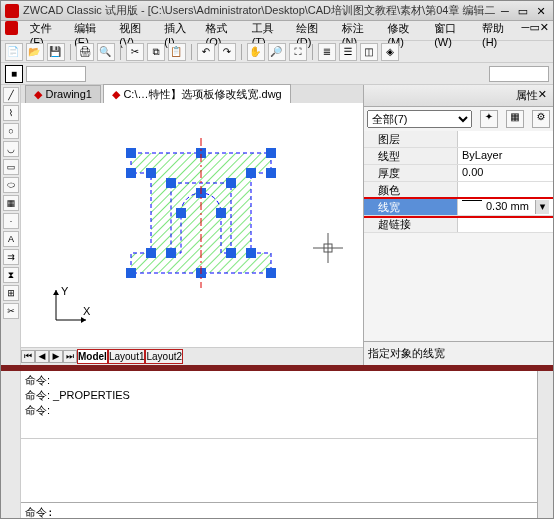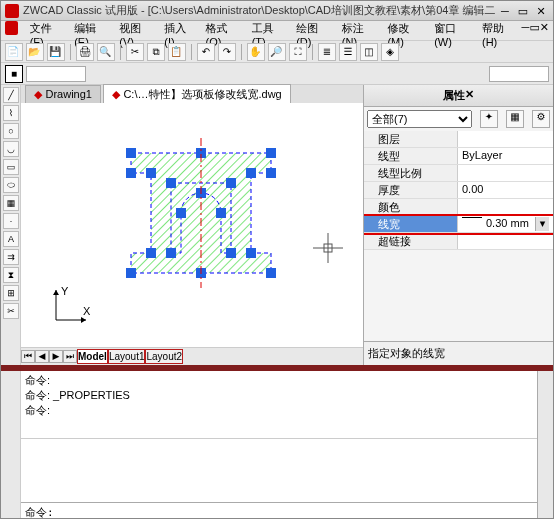--- a/index.html
+++ b/index.html
@@ -25,21 +25,21 @@
 .tab .tabicon{color:#c00;margin-right:3px}
 .canvas{flex:1;position:relative;background:#fff;overflow:hidden}
 .drawing{position:absolute;left:90px;top:30px}
 .ucs{position:absolute;left:30px;bottom:20px;font-size:10px}
 .btabs{height:18px;background:#e8e8e8;display:flex;align-items:center;border-top:1px solid #ccc}
 .btabs .nav{display:flex}
 .btabs .nav span{width:14px;text-align:center;cursor:pointer;border:1px solid #aaa;background:#f0f0f0;font-size:9px}
 .btab{padding:1px 0;border:1px solid #b91c1c;background:#f0f0f0;cursor:pointer;font-size:10px}
 .btab.active{background:#fff;font-weight:bold}
 .props{width:190px;background:#f4f4f4;border-left:1px solid #aaa;display:flex;flex-direction:column}
-.props-title{background:linear-gradient(#eee,#ddd);padding:3px 6px;font-weight:bold;display:flex;justify-content:center;border-bottom:1px solid #aaa}
+.props-title{background:linear-gradient(#eee,#ddd);padding:3px 6px;font-weight:normal;display:flex;justify-content:flex-end;border-bottom:1px solid #aaa}
 .props-sel{display:flex;padding:3px;gap:8px}
 .props-sel select{flex:1;height:18px;font-size:11px}
 .props-sel .pb{width:18px;height:18px;border:1px solid #aaa;background:#f8f8f8;cursor:pointer;text-align:center;font-size:10px}
 .props-grid{flex:1;overflow:auto}
 .pgroup{background:#e0e0e0;padding:2px 4px;font-weight:bold;border-bottom:1px solid #ccc}
 .pgroup::before{content:"⊟ ";font-size:9px}
 .prow{display:flex;border-bottom:1px solid #ddd;height:17px}
 .prow .k{width:94px;padding:1px 4px 1px 14px;background:#f0f0f0;border-right:1px solid #ccc}
 .prow .v{flex:1;padding:1px 4px;background:#fff}
 .prow.hl{outline:2px solid #d00}
@@ -212,24 +212,20 @@
     <div class="props-grid">
       <div class="prow">
           <div class="k">图层</div>
           <div class="v"></div>
         </div>
       <div class="prow">
           <div class="k">线型</div>
           <div class="v">ByLayer</div>
         </div>
       <div class="prow">
-          <div class="k">线型比例</div>
-          <div class="v"></div>
-        </div>
-      <div class="prow">
           <div class="k">厚度</div>
           <div class="v">0.00</div>
         </div>
       <div class="prow">
           <div class="k">颜色</div>
           <div class="v"></div>
         </div>
       <div class="prow hl">
           <div class="k">线宽</div>
           <div class="v">

